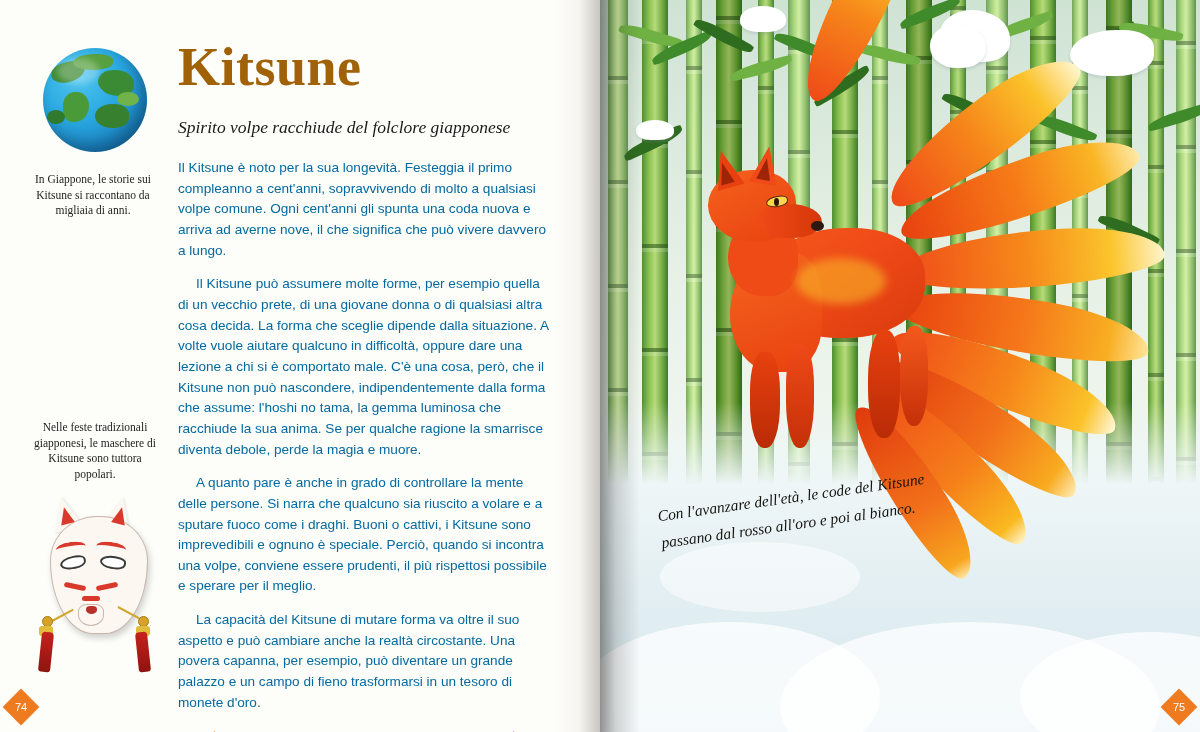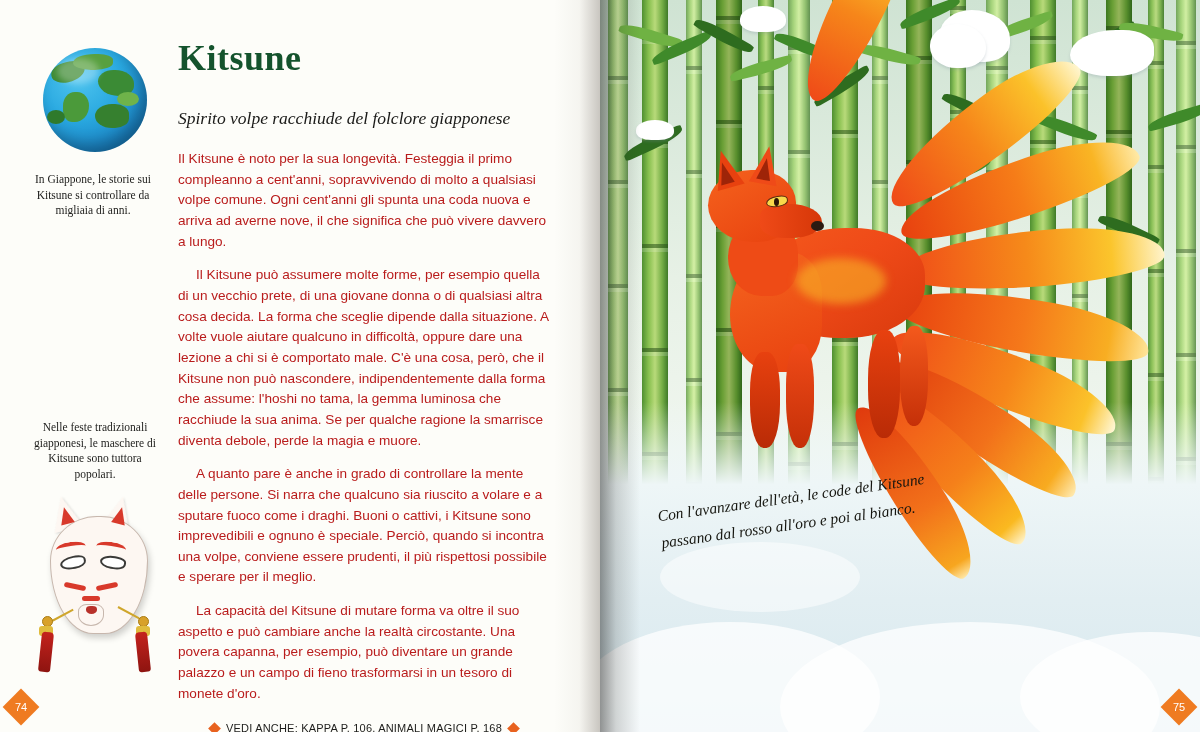--- a/index.html
+++ b/index.html
@@ -201,38 +201,38 @@
   .cl2 { left: 84px; top: 106px; width: 24px; transform: rotate(28deg); }
 
   
   .text-col {
     position: absolute;
     left: 178px; top: 40px;
     width: 372px;
   }
   .title {
     font-family: "Liberation Serif", serif;
-    font-size: 36px;
+    font-size: 54px;
     line-height: 1;
-    color: #14532d;
+    color: #a16207;
     letter-spacing: 0.5px;
-    margin-bottom: 32px;
+    margin-bottom: 23px;
   }
   .subtitle {
     font-family: "Liberation Serif", serif;
     font-style: italic;
     font-size: 17.5px;
     color: #1a1a18;
     margin-bottom: 20px;
   }
   .para {
     font-family: "Liberation Sans", sans-serif;
     font-size: 13.6px;
     line-height: 1.52;
-    color: #b91c1c;
+    color: #0369a1;
     margin-bottom: 13px;
     text-align: left;
   }
   .para.indent { text-indent: 18px; }
 
   .see-also {
     margin-top: 18px;
     text-align: center;
     font-family: "Liberation Sans", sans-serif;
     font-size: 11px;
@@ -386,21 +386,21 @@
         <div class="land l1"></div>
         <div class="land l2"></div>
         <div class="land l3"></div>
         <div class="land l4"></div>
         <div class="land l5"></div>
         <div class="land l6"></div>
         <div class="land l7"></div>
         <div class="globe-gloss"></div>
       </div>
     </div>
-    <div class="side-caption cap-globe">In Giappone, le storie sui Kitsune si controllare da migliaia di anni.</div>
+    <div class="side-caption cap-globe">In Giappone, le storie sui Kitsune si raccontano da migliaia di anni.</div>
 
     <div class="side-caption cap-mask">Nelle feste tradizionali giapponesi, le maschere di Kitsune sono tuttora popolari.</div>
 
     <div class="mask-wrap">
       <div class="mask-ear ear-l"></div>
       <div class="mask-ear ear-r"></div>
       <div class="mask-face"></div>
       <div class="ear-in ear-in-l"></div>
       <div class="ear-in ear-in-r"></div>
       <div class="mask-brow brow-l"></div>

